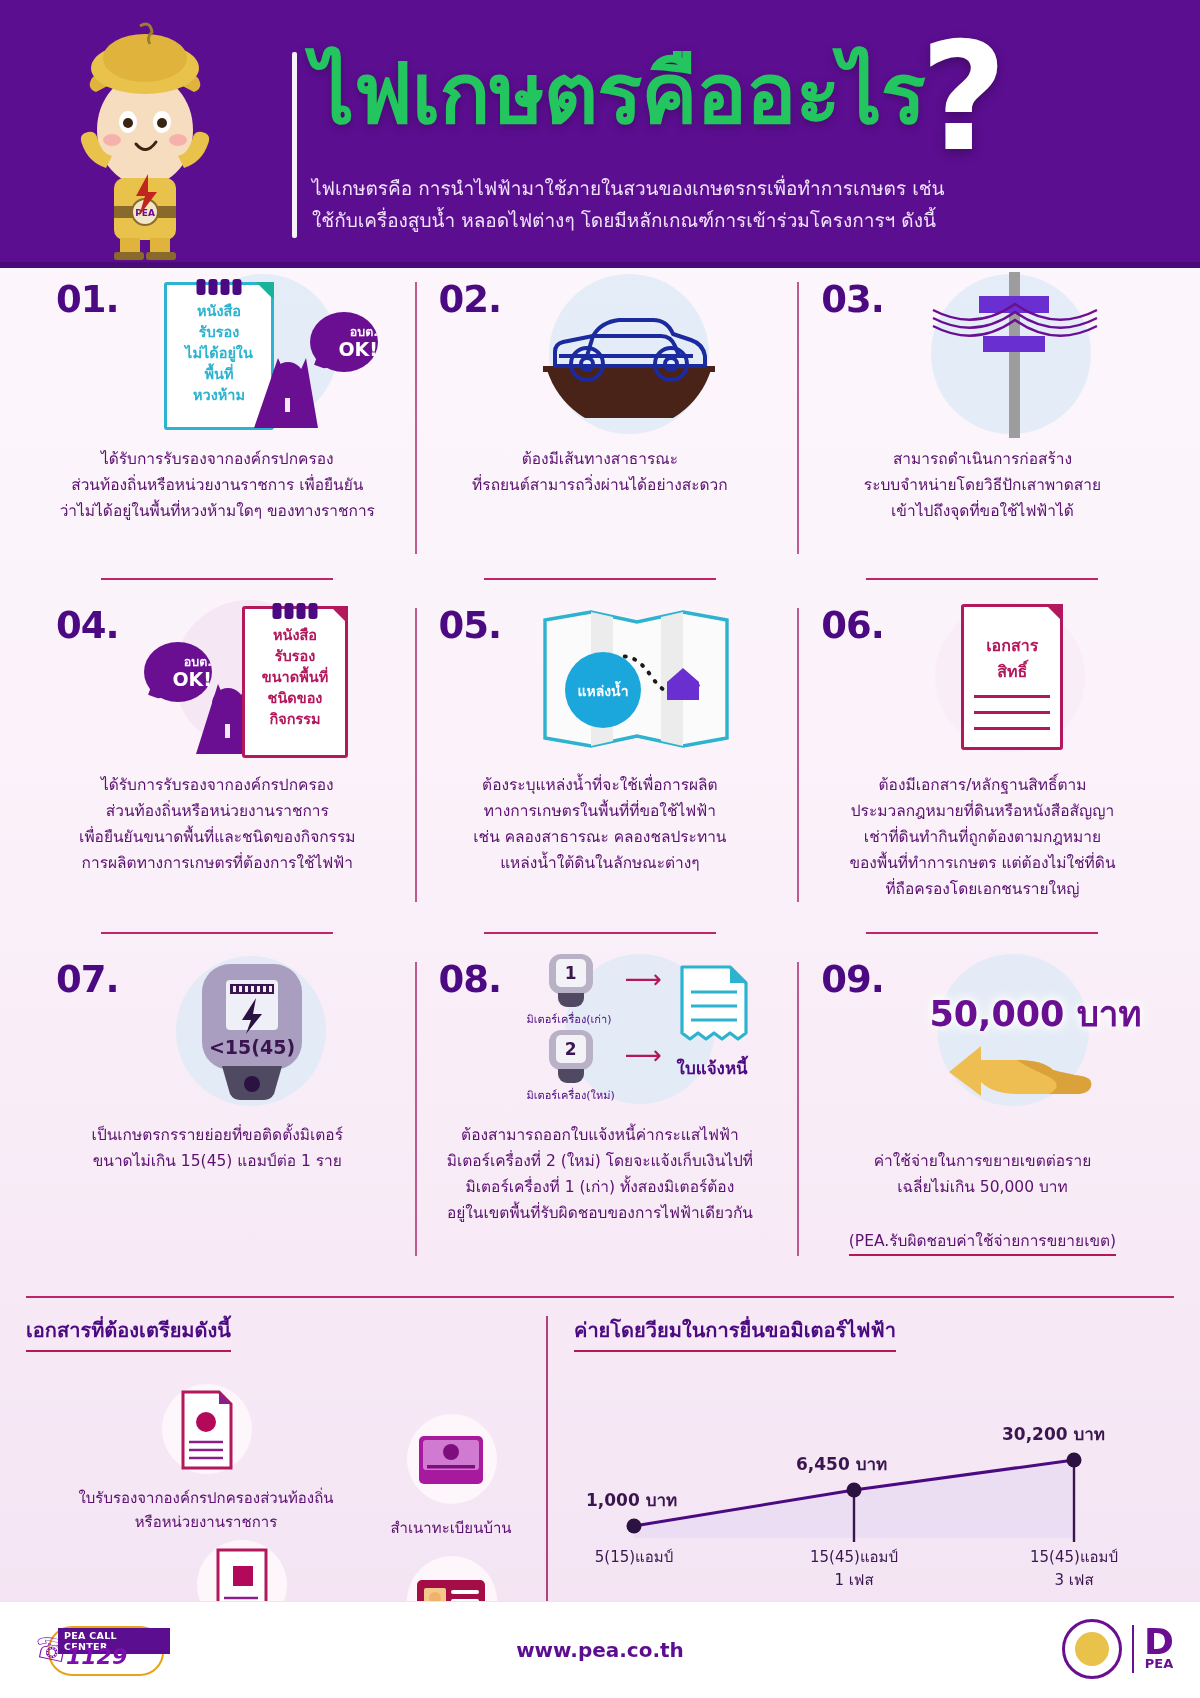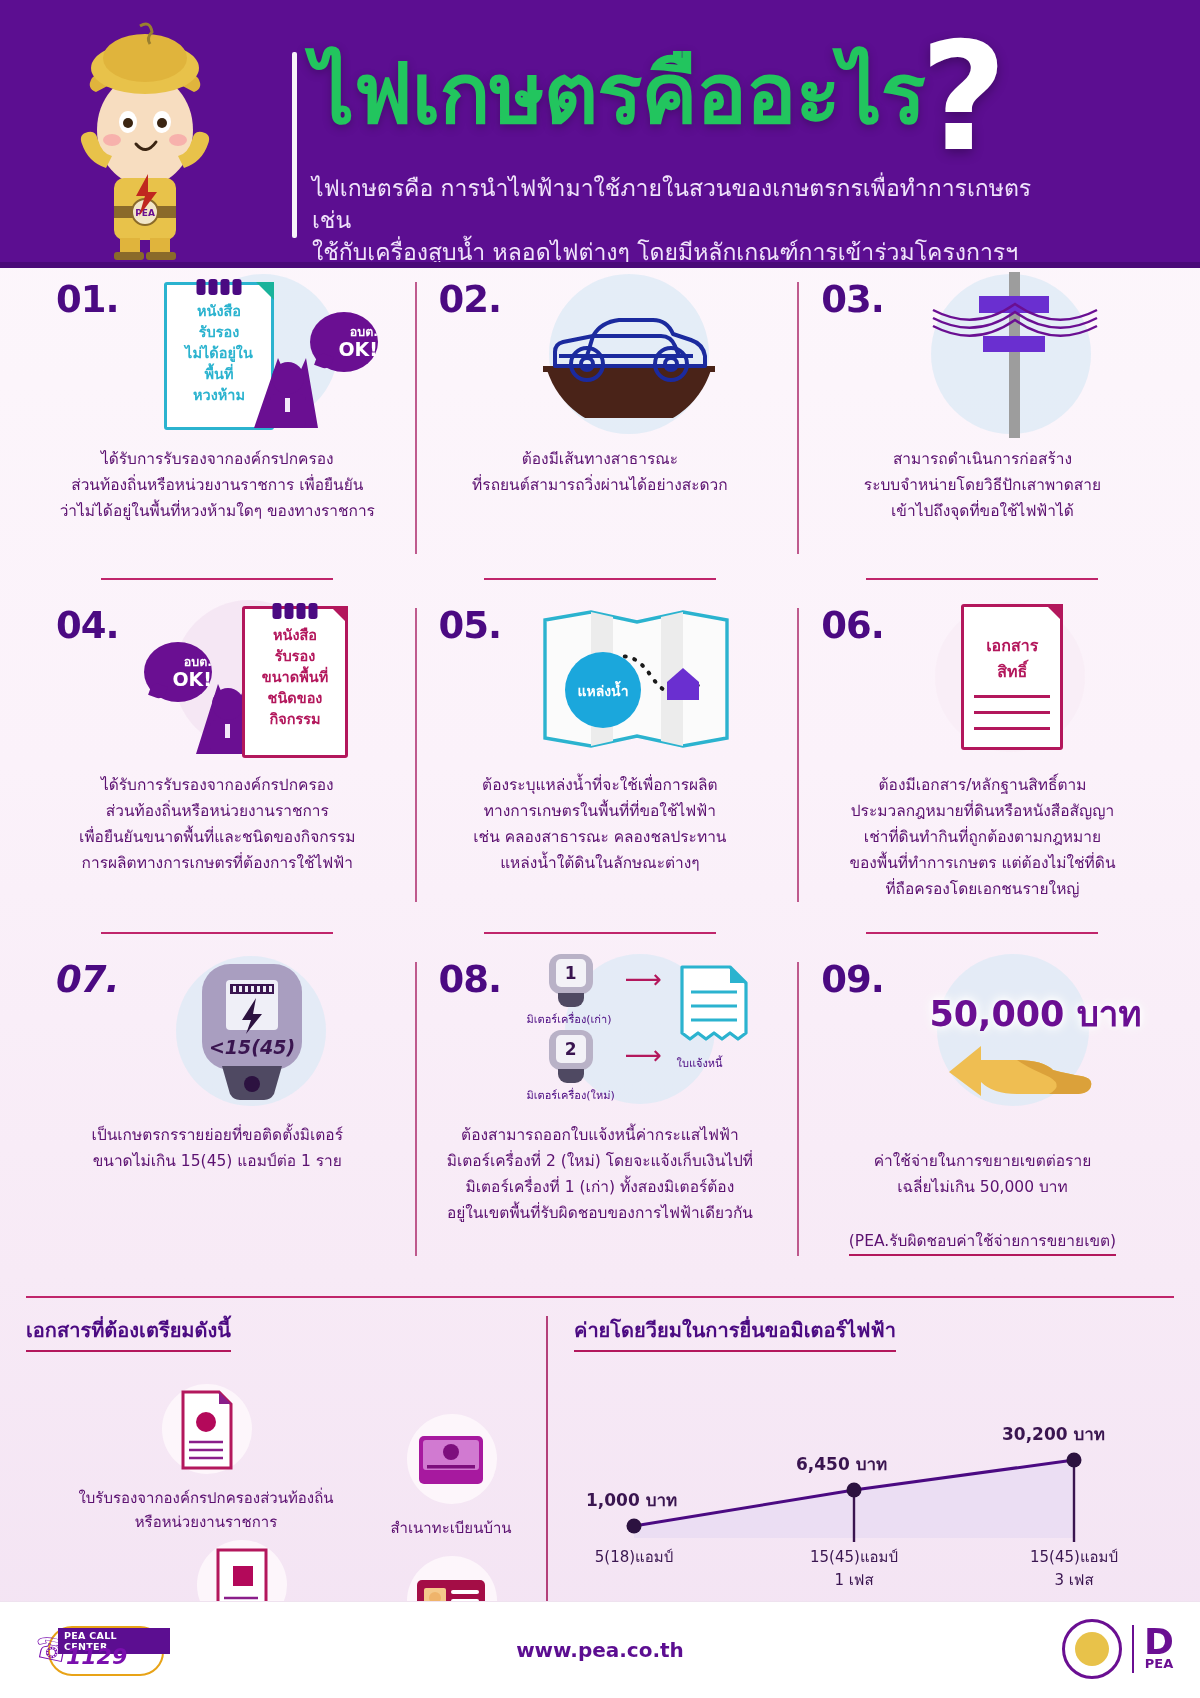--- a/index.html
+++ b/index.html
@@ -17,21 +17,21 @@
   .header{position:relative;height:268px;background:#5c0e91;overflow:hidden;}
   .header::after{content:"";position:absolute;left:0;right:0;bottom:0;height:6px;background:#4a0a78;}
   .mascot{position:absolute;left:40px;top:10px;width:210px;height:250px;}
   .hdr-divider{position:absolute;left:292px;top:52px;width:5px;height:186px;background:#ffffff;opacity:.95;border-radius:2px;}
   .hdr-title{position:absolute;left:312px;top:48px;width:680px;color:#22c55e;
      font-size:84px;line-height:92px;font-weight:bold;letter-spacing:-1px;
      text-shadow:0 3px 10px rgba(0,0,0,.25);}
   .qmark{position:absolute;left:920px;top:22px;color:#ffffff;font-size:150px;line-height:150px;
      font-weight:bold;text-shadow:0 4px 12px rgba(0,0,0,.3);}
   .hdr-sub{position:absolute;left:312px;top:172px;width:740px;color:#f0e3fb;
-     font-size:23px;line-height:32px;}
+     font-size:19px;line-height:32px;}
 
   
   .steps{position:relative;padding:0 26px;}
   .row{display:flex;width:1148px;}
   .col{position:relative;width:382.6px;box-sizing:border-box;padding:0 12px;}
   .col .vline{position:absolute;left:6px;top:14px;width:2px;height:calc(100% - 28px);
      background:#b4407a;opacity:.85;}
   .hrule{height:2px;background:#c0256b;margin:10px auto 0;width:250px;}
   .rule-row{display:flex;width:1148px;}
   .rule-cell{width:382.6px;box-sizing:border-box;padding:0 12px;display:flex;justify-content:center;}
@@ -70,21 +70,21 @@
      font-size:35px;font-weight:bold;text-shadow:0 0 6px #fff,0 0 12px #fff,0 0 16px #fff;}
 
   
   .sm-meter{position:absolute;width:44px;height:40px;background:#b9b2c7;border-radius:12px;}
   .sm-meter .win{position:absolute;left:7px;top:5px;width:30px;height:28px;background:#f3f2f7;border-radius:5px;}
   .sm-meter .win span{display:block;text-align:center;color:#3a1550;font-size:17px;
      font-weight:bold;line-height:28px;}
   .sm-base{position:absolute;width:26px;height:14px;background:#4f4962;border-radius:0 0 9px 9px;}
   .sm-label{position:absolute;color:#4b0a82;font-size:11px;white-space:nowrap;}
   .arrow{position:absolute;color:#b3175c;font-size:26px;line-height:26px;}
-  .receipt-lab{position:absolute;color:#4b0a82;font-size:11px;white-space:nowrap;}
+  .receipt-lab{position:absolute;color:#4b0a82;font-size:17px;white-space:nowrap;font-weight:bold;}
 
   
   .bottom{position:relative;margin:12px 26px 0;padding-top:14px;}
   .bottom-top-rule{height:2px;background:#c0256b;width:1148px;}
   .bottom-cols{display:flex;width:1148px;margin-top:16px;}
   .bcol-l{width:520px;position:relative;}
   .bcol-r{width:628px;position:relative;padding-left:28px;box-sizing:border-box;}
   .bcol-r .vline{position:absolute;left:0;top:2px;width:2px;height:300px;background:#b4407a;}
   .sect-title{font-size:20px;color:#4b0a82;font-weight:bold;display:inline-block;
      border-bottom:2px solid #b3175c;padding-bottom:4px;}
@@ -369,21 +369,21 @@
         </div>
       <div class="rule-cell">
           <div class="hrule"></div>
         </div>
     </div>
 
     <div class="row" style="margin-top:14px;">
 
       <div class="col first">
 
-        <div class="step-head" style="height:168px;font-style:italic;">
+        <div class="step-head" style="height:168px;">
           <div class="stepnum">07.</div>
           <div class="art">
             <div class="circlebg" style="left:32px;top:8px;width:150px;height:150px;"></div>
             <svg style="position:absolute;left:52px;top:14px;" width="112" height="140" viewBox="0 0 112 140">
               <rect x="6" y="2" width="100" height="106" rx="28" fill="#a99ec0"></rect>
               <path d="M26 104 h60 l-8 28 a12 12 0 0 1 -10 6 h-24 a12 12 0 0 1 -10 -6z" fill="#4f4962"></path>
               <circle cx="56" cy="122" r="8" fill="#2c1240"></circle>
               <rect x="30" y="18" width="52" height="50" rx="4" fill="#efeff7"></rect>
               <rect x="34" y="22" width="44" height="10" fill="#3a1550"></rect>
               <g fill="#efeff7">
@@ -567,21 +567,21 @@
             <circle cx="60" cy="148" r="7.5" fill="#2c1240"></circle>
             <circle cx="280" cy="112" r="7.5" fill="#2c1240"></circle>
             <circle cx="500" cy="82" r="7.5" fill="#2c1240"></circle>
           </svg>
 
           <div class="pt-label" style="left:12px;top:108px;">1,000 บาท</div>
           <div class="pt-label" style="left:222px;top:72px;">6,450 บาท</div>
           <div class="pt-label" style="left:428px;top:42px;">30,200 บาท</div>
 
           <div class="x-label" style="left:-10px;top:168px;width:140px;">
-            <div>5(18)แอมป์</div>
+            <div>5(15)แอมป์</div>
           </div>
           <div class="x-label" style="left:210px;top:168px;width:140px;">
             <div>15(45)แอมป์</div>
             <div>1 เฟส</div>
           </div>
           <div class="x-label" style="left:430px;top:168px;width:140px;">
             <div>15(45)แอมป์</div>
             <div>3 เฟส</div>
           </div>
         </div>

